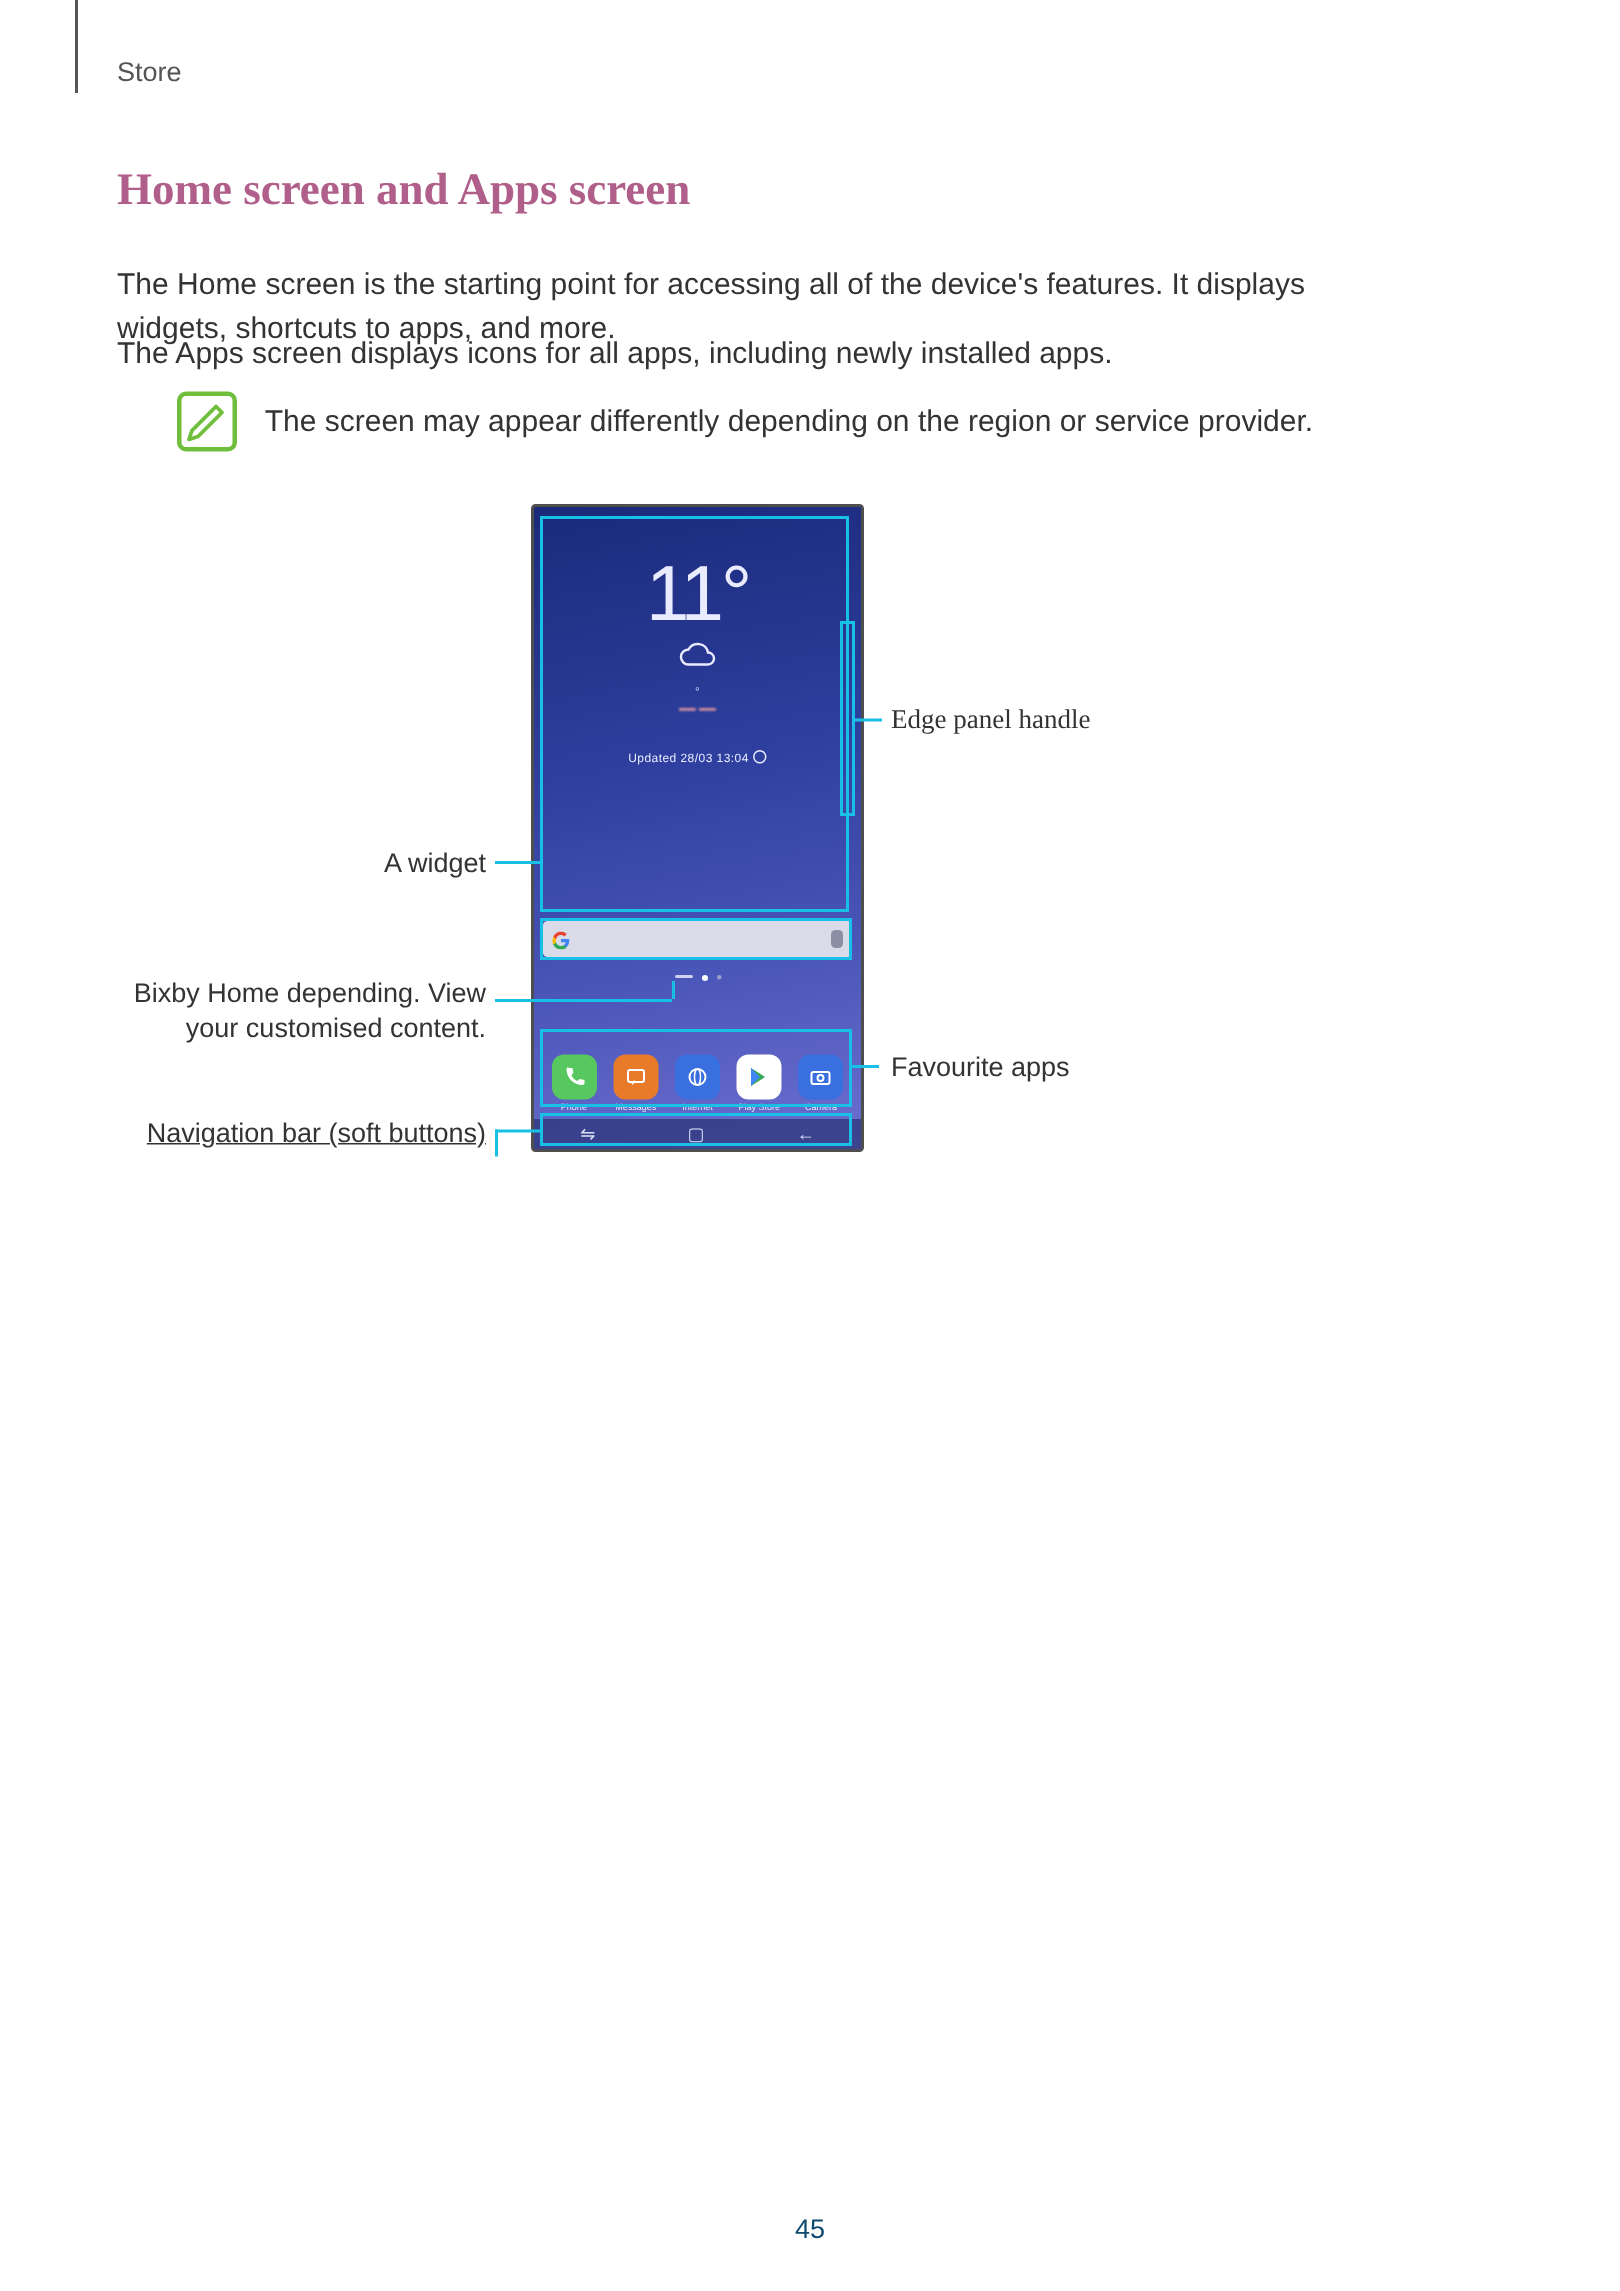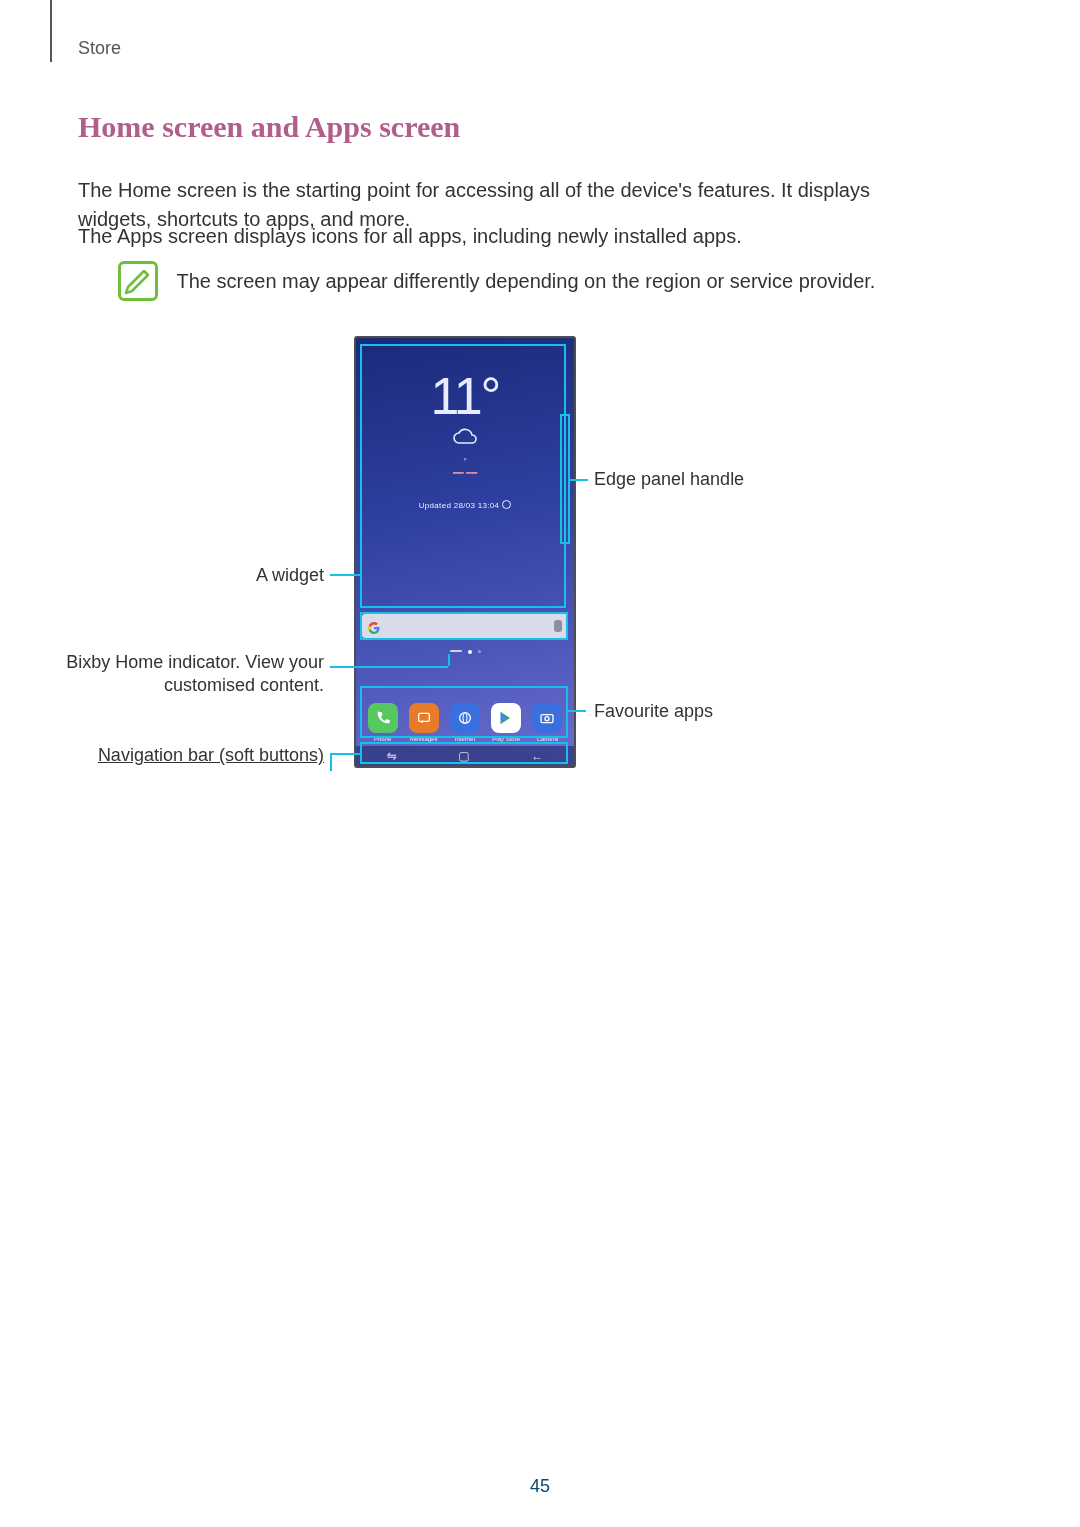--- a/index.html
+++ b/index.html
@@ -376,28 +376,28 @@
     </div>
   </div>
 
   <div class="co co-weather"></div>
   <div class="co co-edge"></div>
   <div class="co co-google"></div>
   <div class="co co-dock"></div>
   <div class="co co-navbar"></div>
 
   <div class="ln" style="left:570px; top:143px; width:18px; height:2px;"></div>
-  <div class="label right" style="left:594px; top:132px;">Edge panel handle</div>
+  <div class="label right" style="left:594px; top:132px;font-family:Liberation Serif, serif;">Edge panel handle</div>
 
   <div class="ln" style="left:330px; top:238px; width:30px; height:2px;"></div>
   <div class="label left" style="left:244px; top:228px; width:80px;">A widget</div>
 
   <div class="ln" style="left:330px; top:330px; width:118px; height:2px;"></div>
   <div class="ln" style="left:448px; top:318px; width:2px; height:12px;"></div>
-  <div class="label left" style="left:60px; top:315px; width:264px;">Bixby Home indicator. View your customised content.</div>
+  <div class="label left" style="left:60px; top:315px; width:264px;">Bixby Home depending. View your customised content.</div>
 
   <div class="ln" style="left:568px; top:374px; width:18px; height:2px;"></div>
   <div class="label right" style="left:594px; top:364px;">Favourite apps</div>
 
   <div class="ln" style="left:330px; top:417px; width:30px; height:2px;"></div>
   <div class="ln" style="left:330px; top:417px; width:2px; height:18px;"></div>
   <div class="label left" style="left:60px; top:408px; width:264px;text-decoration:underline;">Navigation bar (soft buttons)</div>
 </div>
 
 <div class="page-number">45</div>

